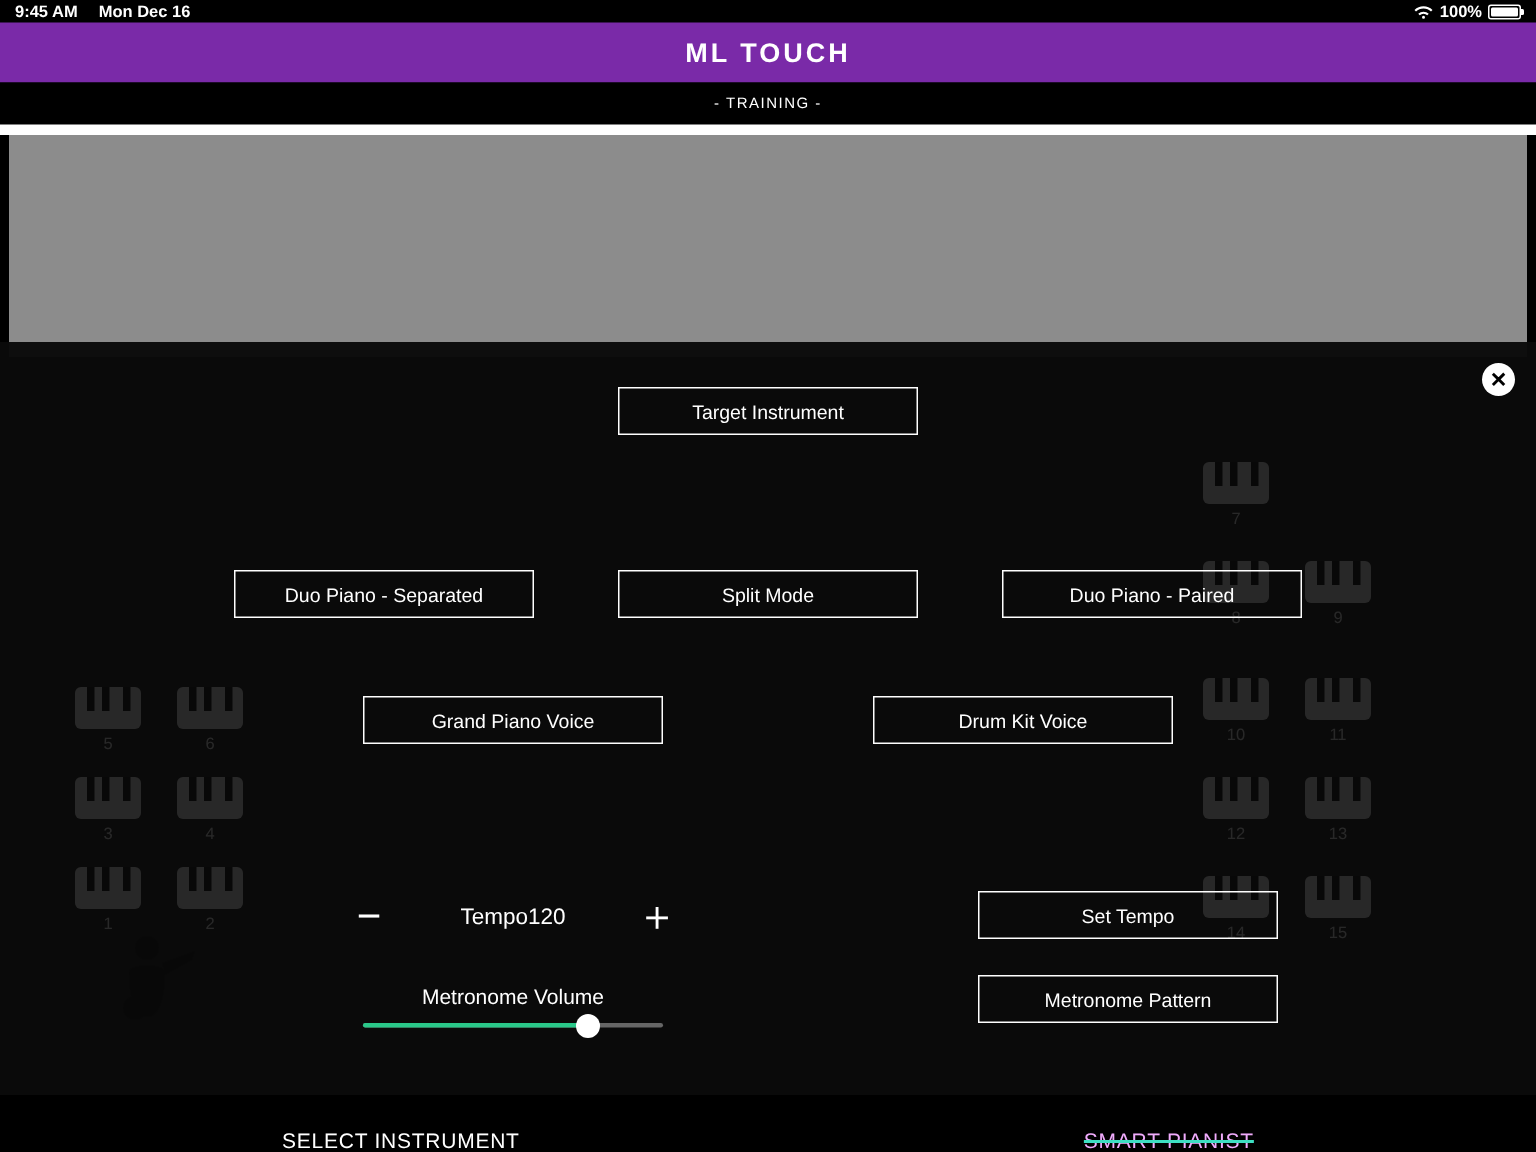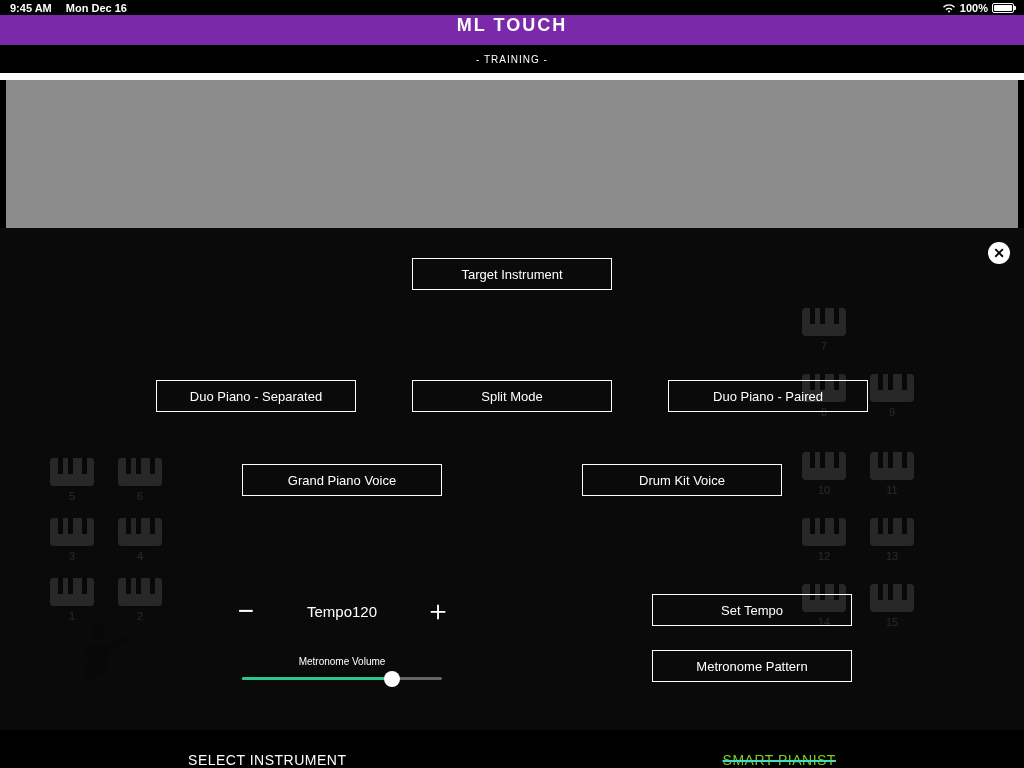--- a/index.html
+++ b/index.html
@@ -44,23 +44,24 @@
   .battery-fill {
     position:absolute;
     left:1px; top:1px; bottom:1px;
     width: calc(100% - 2px);
     background: #fff;
     border-radius:1px;
   }
 
   
   .title-bar {
-    height: 30px;
+    height: 40px;
     background: #7a2aa8;
     display: flex;
+    align-items: center;
     justify-content: center;
     font-weight: 700;
     letter-spacing: 2px;
     font-size: 18px;
     font-family: "Arial Black", Arial, sans-serif;
   }
 
   
   .subtitle-bar {
     height: 28px;
@@ -194,21 +195,21 @@
     display: flex;
     align-items: center;
     justify-content: center;
     font-size: 28px;
     font-weight: 400;
     cursor: pointer;
     user-select: none;
   }
   .metronome-label {
     text-align: center;
-    font-size: 10px;
+    font-size: 14px;
     margin-top: 28px;
     margin-bottom: 10px;
   }
   .slider-track {
     width: 200px;
     height: 3px;
     background: #666;
     position: relative;
     margin: 0 auto;
     border-radius: 2px;
@@ -237,21 +238,21 @@
     bottom: 0; left: 0; right: 0;
     height: 38px;
     background: #000;
     display: flex;
     align-items: flex-end;
     justify-content: space-around;
     font-size: 14px;
     letter-spacing: 0.5px;
   }
   .bottom-nav .active {
-    color: #84cc16;
+    color: #f0abfc;
     text-decoration: line-through;
     text-decoration-color: #3ddfc3;
     text-decoration-thickness: 2px;
   }
 </style>
 </head>
 <body>
 
 <div class="status-bar">
   <div class="status-left">

